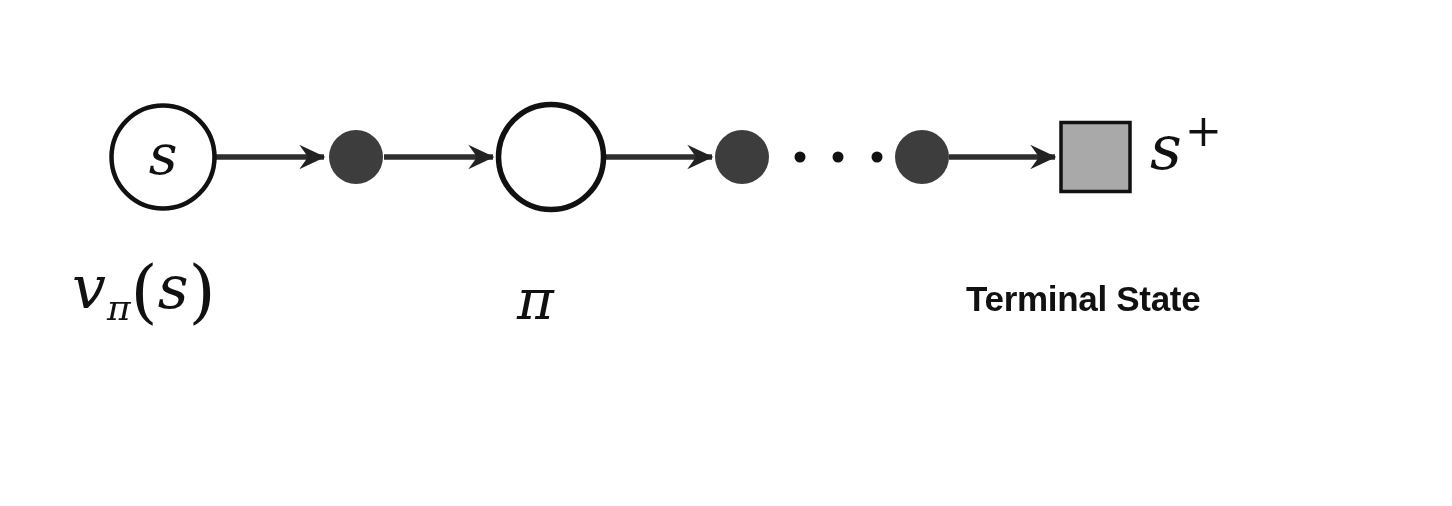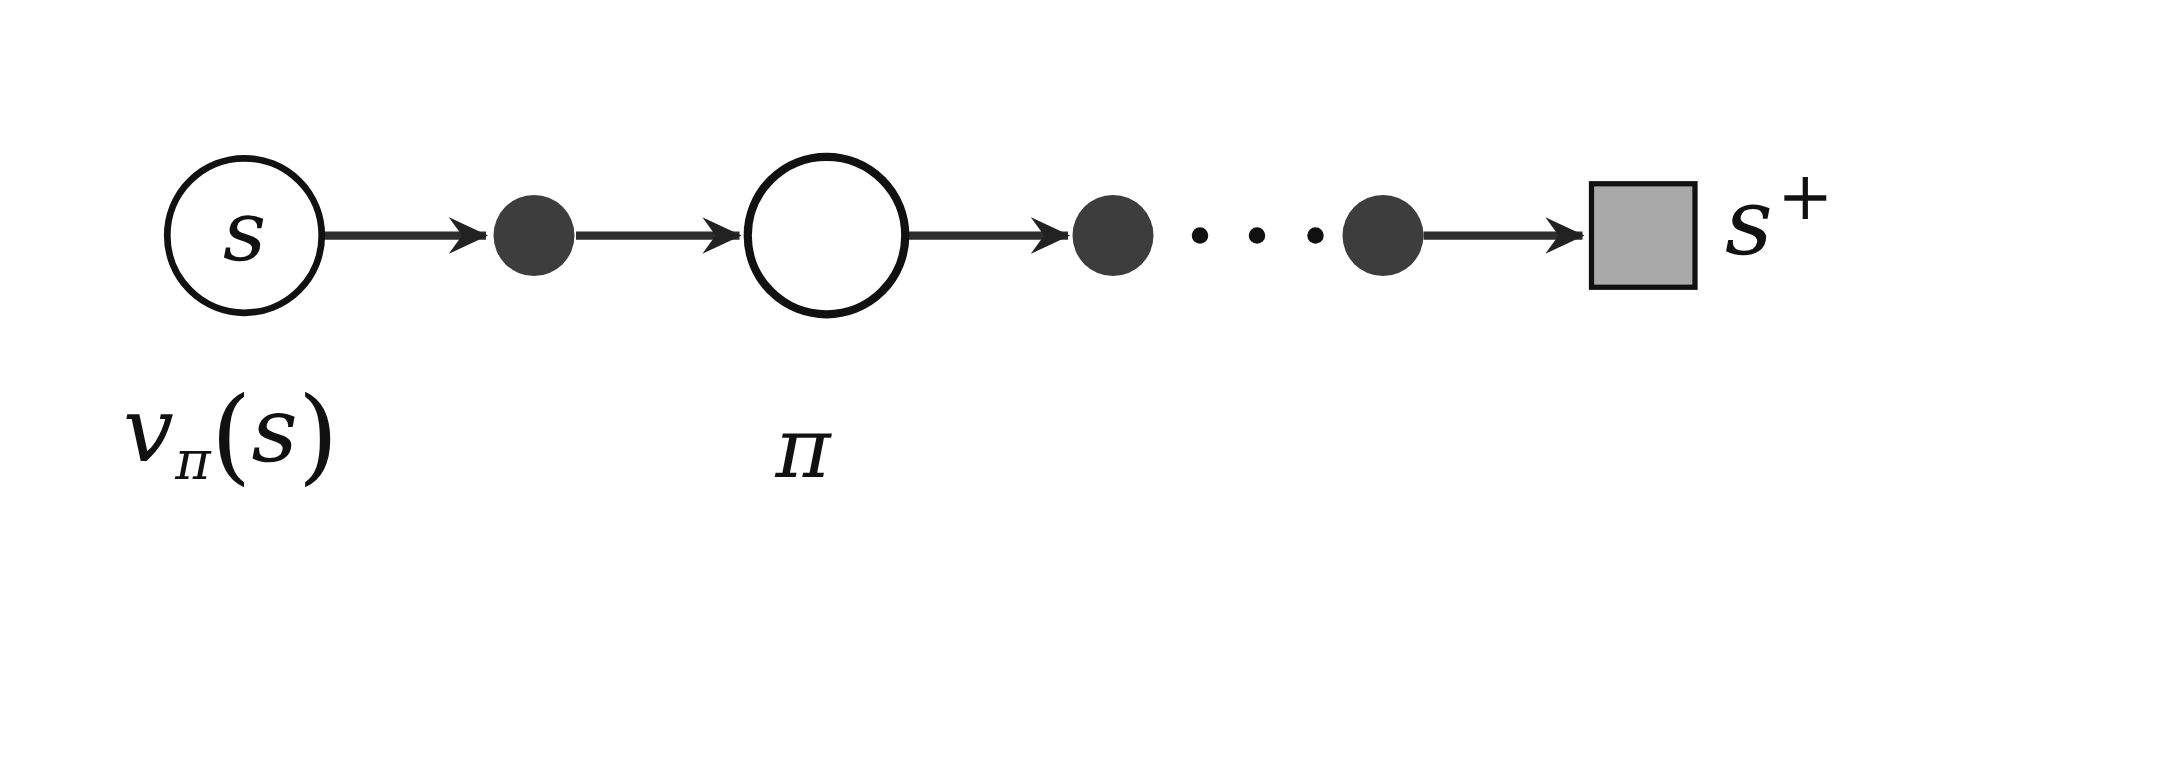--- a/index.html
+++ b/index.html
@@ -19,21 +19,21 @@
     line-height:1;
   }
   .state-label{
     left:111px;top:103px;width:104px;height:104px;
     display:flex;align-items:center;justify-content:center;
     font-style:italic;font-size:56px;
     font-family:"DejaVu Serif",serif;
   }
   .math{font-family:"DejaVu Serif",serif;}
   .mi{font-style:italic;}
-  .value-label{left:82px;top:256px;font-size:60px;text-align:right;}
+  .value-label{left:72px;top:256px;font-size:60px;text-align:right;}
   .msub{font-style:italic;font-size:0.6em;vertical-align:-0.32em;margin-left:1px;}
   .mparen{font-style:normal;font-size:1.16em;vertical-align:-0.1em;}
   .policy-label{left:517px;top:272px;font-size:56px;font-style:italic;}
   .terminal-caption{
     left:966px;top:281px;
     font-family:"Liberation Sans",sans-serif;
     font-size:35px;font-weight:600;letter-spacing:-0.3px;
   }
   .terminal-symbol{left:1150px;top:117px;font-size:62px;}
   .msup{
@@ -78,18 +78,19 @@
   <div class="txt state-label">
     <span class="mi">s</span>
   </div>
 
   <div class="txt math value-label">
     <span class="mi">v</span><span class="msub">π</span><span class="mparen">(</span><span class="mi">s</span><span class="mparen">)</span>
   </div>
 
   <div class="txt math policy-label">π</div>
 
+  <div class="txt terminal-caption">Terminal State</div>
 
   <div class="txt math terminal-symbol">
     <span class="mi">s</span><sup class="msup">+</sup>
   </div>
 
 </div>
 
 </body></html>

